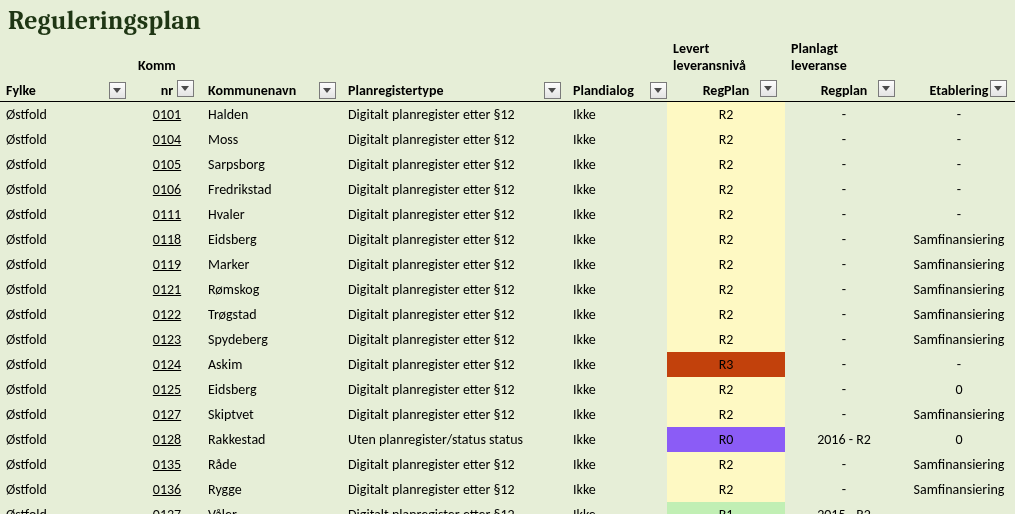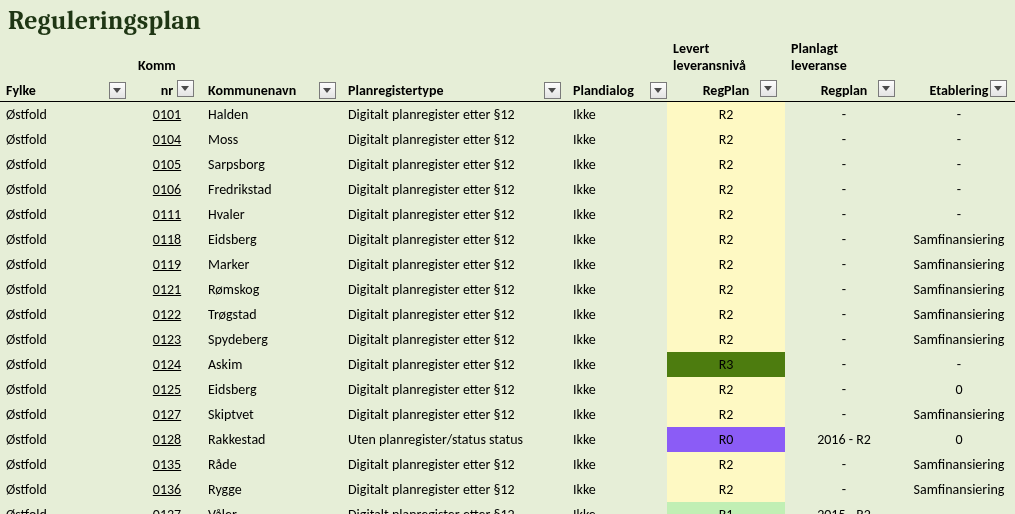--- a/index.html
+++ b/index.html
@@ -72,21 +72,21 @@
   col.c-pla { width: 225px; }
   col.c-dlg { width: 100px; }
   col.c-reg { width: 118px; }
   col.c-plg { width: 118px; }
   col.c-eta { width: 112px; }
   td.nr { text-align:center;text-decoration:underline; }
   td.lev { text-align:center; }
   td.plg { text-align:center; }
   td.eta { text-align:center; }
   .lev-R2 { background:#fef9c3; }
-  .lev-R3 { background:#4d7c0f; }
+  .lev-R3 { background:#c2410c; }
   .lev-R1 { background:#c1efb4; }
   .lev-R0 { background:#8b5cf6; }
 </style>
 </head>
 <body>
 
 <div class="title">Reguleringsplan</div>
 
 <table>
   <colgroup>

